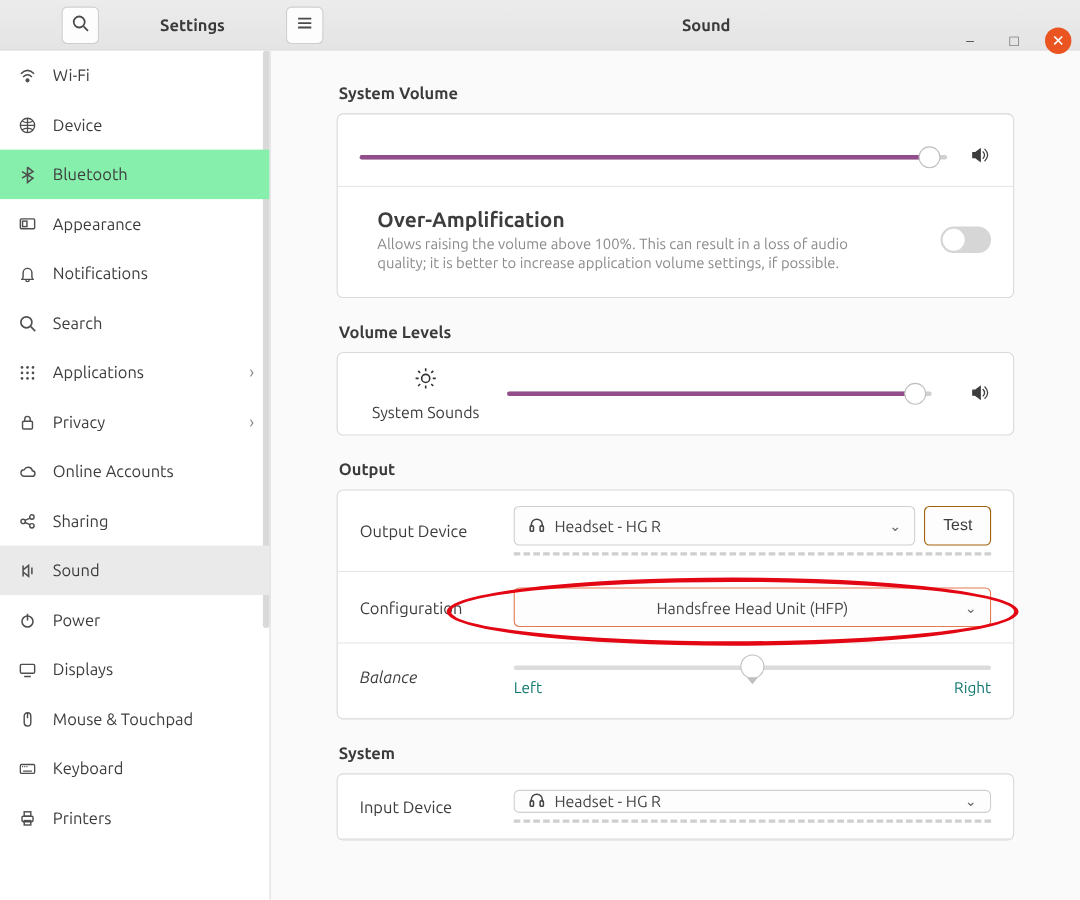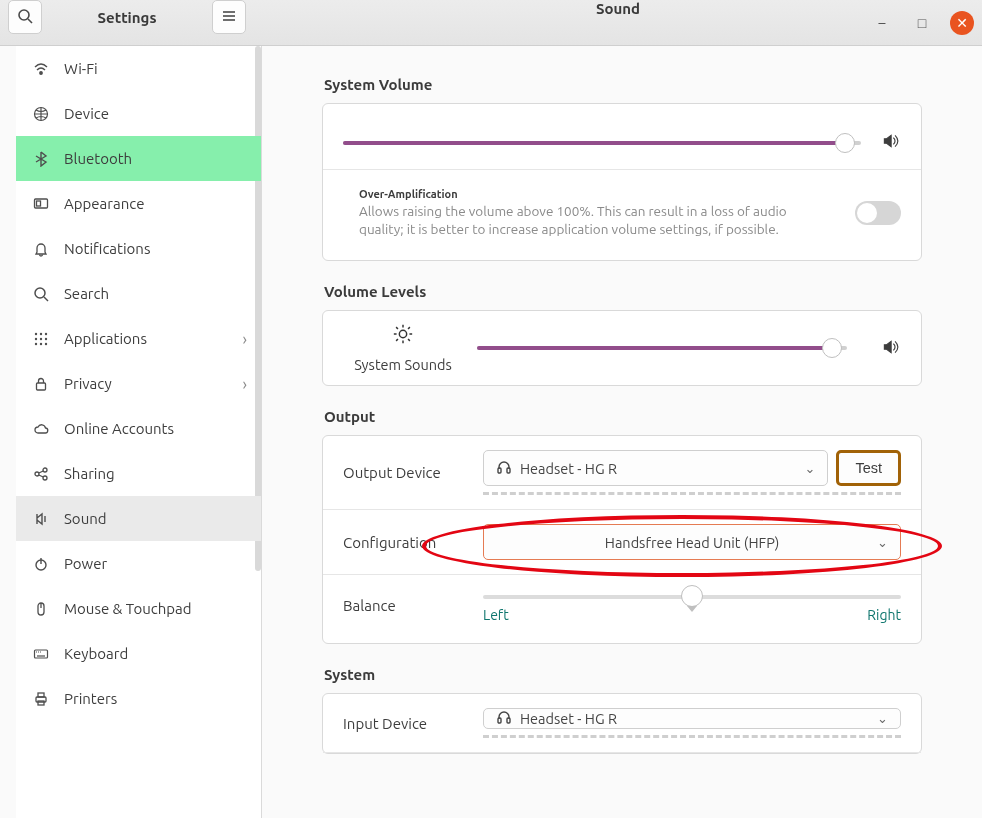--- a/index.html
+++ b/index.html
@@ -12,21 +12,22 @@
     width: 982px;
     height: 818px;
     overflow: hidden;
   }
   
   .headerbar {
     height: 46px;
     background: linear-gradient(#ececec,#e4e4e4);
     border-bottom: 1px solid #cfcfcf;
     display: flex;
-    align-items: flex-start;
+    align-items: center;
+    padding-left: 48px;
   }
   .hb-left {
     width: 254px;
     display:flex; align-items:center;
     padding: 0 6px;
   }
   .hb-right {
     flex:1;
     display:flex; align-items:center;
     position:relative;
@@ -48,21 +49,21 @@
     position:absolute; right:8px; top:0; height:46px;
     display:flex; align-items:center; gap:16px;
   }
   .winc {
     width:24px; height:24px; border-radius:50%;
     display:flex; align-items:center; justify-content:center;
     font-size:14px; color:#555;
   }
   .winc.close { background:#e95420; color:#fff; }
   
-  .split { display:flex; height:calc(818px - 46px);padding-left:16px; }
+  .split { display:flex; height:calc(818px - 46px); }
   .sidebar {
     width:246px;
     background:#fff;
     border-right:1px solid #dadada;
     overflow:hidden;
     position:relative;
   }
   .sidebar-scroll {
     position:absolute; top:0; right:0; width:6px; height:525px;
     background:#c0c0c0; border-radius:3px; opacity:.6;
@@ -114,21 +115,21 @@
   }
   .slider .thumb {
     position:absolute; top:50%; width:20px; height:20px;
     background:#fff; border:1px solid #bfbfbf; border-radius:50%;
     transform:translate(-50%,-50%);
   }
   .spk-icon { width:22px; text-align:center; color:#3d3d3d; }
   
   .overamp { display:flex; align-items:center; padding:18px 20px 22px 36px; gap:24px; }
   .overamp .txt { flex:1; }
-  .overamp .ttl { font-weight:700; font-size:11px; color:#3d3d3d; }
+  .overamp .ttl { font-weight:700; font-size:19px; color:#3d3d3d; }
   .overamp .desc { font-size:13.5px; color:#8a8a8a; margin-top:2px; line-height:1.35; max-width:460px;}
   .switch {
     width:46px; height:24px; background:#d6d6d6; border-radius:12px;
     position:relative;
   }
   .switch::after{
     content:""; position:absolute; left:2px; top:2px; width:20px;height:20px;
     background:#fff; border-radius:50%;
   }
   
@@ -139,21 +140,21 @@
   .out-row:last-child{border-bottom:none;}
   .out-label { width:120px; font-size:15px; color:#3d3d3d; }
   .sel {
     flex:1; height:36px; border:1px solid #cfcfcf; border-radius:5px;
     background:#fdfdfd; display:flex; align-items:center; padding:0 12px;
     position:relative; color:#454545; font-size:14.5px;
   }
   .sel .chev { position:absolute; right:12px; color:#6a6a6a; font-size:13px;}
   .sel.accent { border-color:#e57b53;justify-content:center; }
   .btn {
-    height:36px; padding:0 16px; border:3px solid #a16207; border-radius:5px;
+    height:36px; padding:0 16px; border:1px solid #a16207; border-radius:5px;
     background:#fdfdfd; font-size:14.5px; color:#3d3d3d;
   }
   .dash-line {
     height:0; border-top:3px dashed #cfcfcf;
     margin:6px 0 0 0;
   }
   
   .bal-wrap { flex:1; position:relative; padding-top:6px; }
   .bal-track {
     height:4px; background:#dcdcdc; border-radius:2px; position:relative; margin-bottom:6px;
@@ -333,20 +334,29 @@
       <span>Sound</span>
     </div>
     <div class="sb-item">
       <span class="sb-icon">
           <svg class="icon" viewBox="0 0 16 16" fill="none" stroke="currentColor" stroke-width="1.4">
             <circle cx="8" cy="9" r="5"></circle>
             <line x1="8" y1="2" x2="8" y2="8"></line>
           </svg>
         </span>
       <span>Power</span>
+    </div>
+    <div class="sb-item">
+      <span class="sb-icon">
+          <svg class="icon" viewBox="0 0 16 16" fill="none" stroke="currentColor" stroke-width="1.3">
+            <rect x="1.5" y="3" width="13" height="8" rx="1"></rect>
+            <line x1="5" y1="14" x2="11" y2="14"></line>
+          </svg>
+        </span>
+      <span>Displays</span>
     </div>
     <div class="sb-item">
       <span class="sb-icon">
           <svg class="icon" viewBox="0 0 16 16" fill="none" stroke="currentColor" stroke-width="1.3">
             <rect x="5" y="2" width="6" height="12" rx="3"></rect>
             <line x1="8" y1="2" x2="8" y2="7"></line>
           </svg>
         </span>
       <span>Mouse &amp; Touchpad</span>
     </div>
@@ -448,21 +458,21 @@
           </div>
         </div>
         <div class="out-row">
           <div class="out-label">Configuration</div>
           <div class="sel accent">
             <span>Handsfree Head Unit (HFP)</span>
             <span class="chev">⌄</span>
           </div>
         </div>
         <div class="out-row" style="align-items:flex-start; padding-bottom:20px;">
-          <div class="out-label" style="padding-top:8px;">Balance</div>
+          <div class="out-label" style="padding-top:8px;font-style:italic;">Balance</div>
           <div class="bal-wrap">
             <div class="bal-track">
               <div class="bal-thumb"></div>
             </div>
             <div class="bal-ends">
               <span>Left</span>
               <span>Right</span>
             </div>
           </div>
         </div>

